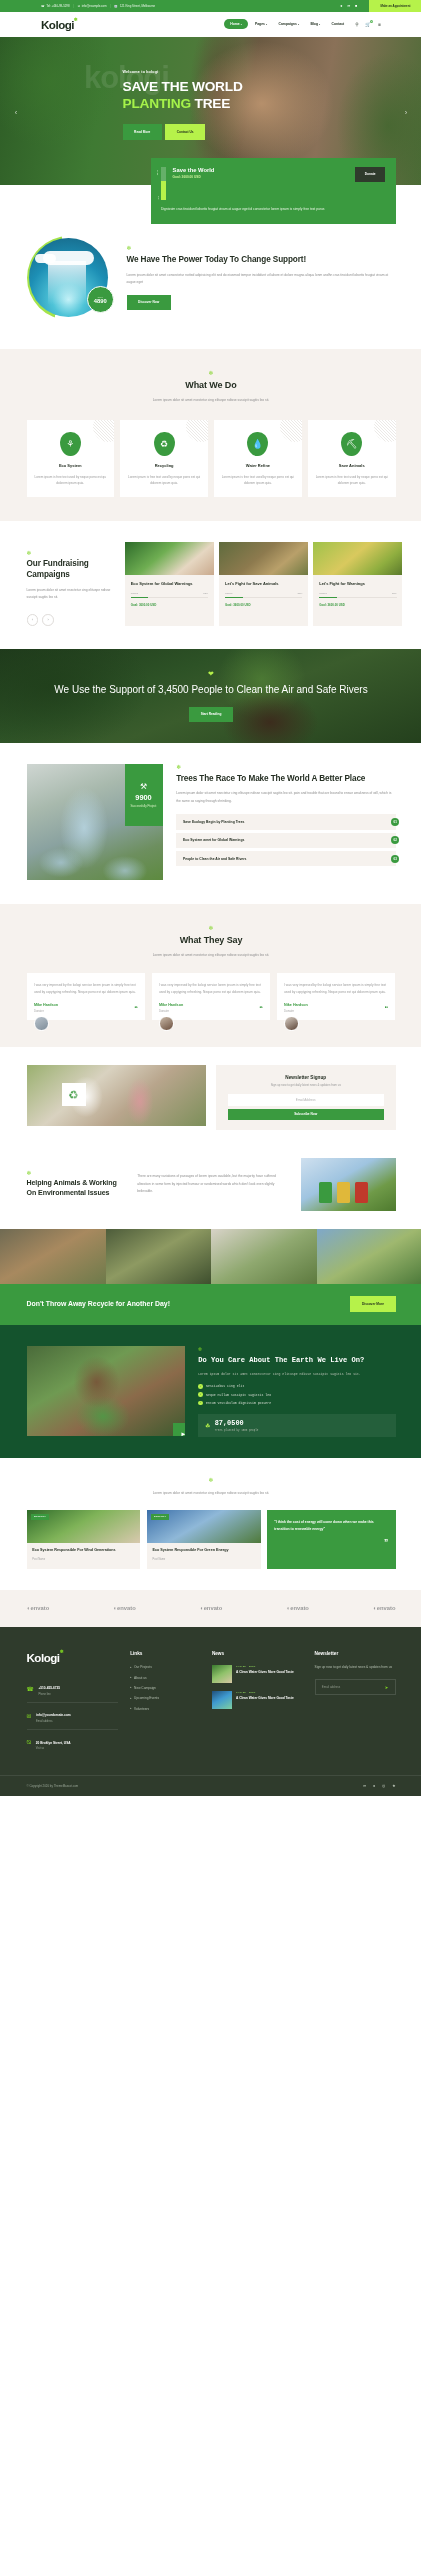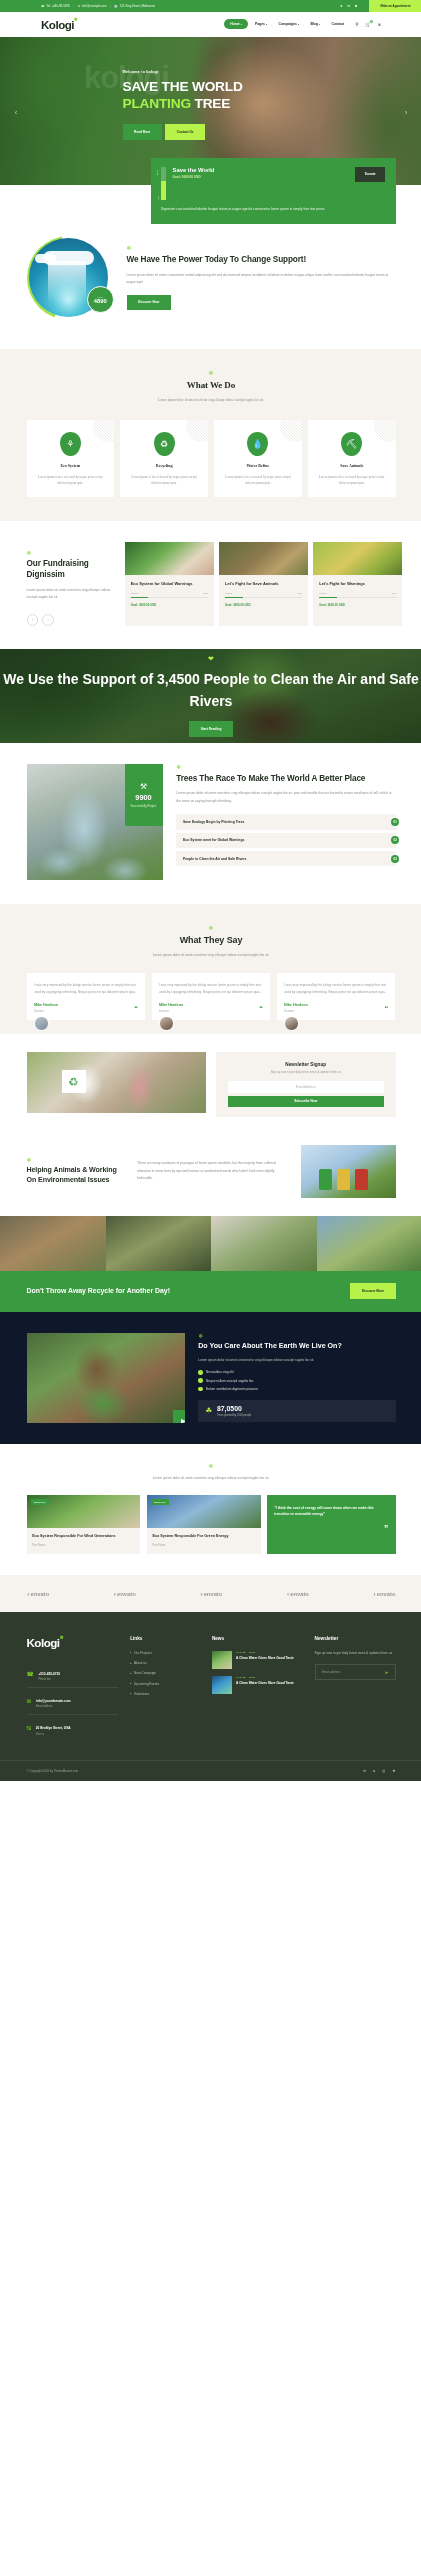--- a/index.html
+++ b/index.html
@@ -136,21 +136,21 @@
     background:#3a9a3f; color:#fff; display:flex; flex-direction:column;
     align-items:center; justify-content:center; border:1.6px solid #fff;
   }
   .gb-label { font-size:2.1px; color:#cdeec0; }
   .gb-num { font-size:5.8px; font-weight:bold; }
   .leaf-ico { color:#7ed321; font-size:5.8px; display:block; }
   .sec-h2 { font-size:8.2px; font-weight:bold; color:#252f23; line-height:1.35; margin-top:2.6px; letter-spacing:-0.1px; }
   .sec-p { font-size:3.3px; color:#8d8d8d; line-height:2.2; margin-top:6.9px; }
 
   
-  .whatwedo { background:#f6f2ee; padding:21px 16px 24px;font-family:Liberation Serif, serif; }
+  .whatwedo { background:#f6f2ee; padding:21px 16px 24px; }
   .sec-head { text-align:center; }
   .sec-head .sec-h2 { font-size:9px; }
   .sec-head .sec-p { max-width:158px; margin:6.3px auto 0; text-align:center; }
   .cards4 { width:369px; margin:16px auto 0; display:flex; gap:6.3px; }
   .card4 {
     flex:1; background:#fff; padding:11.6px 7.4px 10.5px; text-align:center; position:relative; overflow:hidden;
   }
   .card4::after {
     content:""; position:absolute; right:-9.5px; top:-9.5px; width:31px; height:31px;
     border-radius:50%;
@@ -197,21 +197,21 @@
   }
   .support::before {
     content:""; position:absolute; inset:0;
     background:
       radial-gradient(ellipse 69px 47px at 64% 78%, rgba(60,42,28,.95), transparent 70%),
       radial-gradient(ellipse 63px 58px at 62% 32%, rgba(95,150,60,.5), transparent 70%),
       radial-gradient(ellipse 132px 84px at 12% 40%, rgba(30,60,25,.7), transparent 75%);
   }
   .sup-heart { position:relative; font-size:6.9px; color:#b6f24a; }
   .sup-h {
-    position:relative; font-size:14px; font-weight:bold; color:#fff; text-align:center;
+    position:relative; font-size:10px; font-weight:normal; color:#fff; text-align:center;
     line-height:1.6; margin-top:4.7px;
   }
   .sup-btn { position:relative; margin-top:8.4px; }
 
   
   .join { background:#fff; padding:21px 0 24px; }
   .join-row { width:369px; margin:0 auto; display:flex; gap:13.7px; }
   .join-left { width:136px; flex:none; position:relative; }
   .join-img {
     width:136px; height:116px;
@@ -239,21 +239,21 @@
     padding:5.8px 6.9px; position:relative;
   }
   .acc-lab { font-size:3.4px; font-weight:bold; color:#252f23; }
   .acc-num {
     width:8px; height:8px; border-radius:50%; background:#3a9a3f; color:#fff;
     font-size:2.9px; font-weight:bold; display:flex; align-items:center; justify-content:center;
     position:absolute; right:-3.7px;
   }
 
   
-  .testi { background:#f6f2ee; padding:21px 0 14px; }
+  .testi { background:#f6f2ee; padding:21px 0 27px; }
   .testi-cards { width:369px; margin:13.7px auto 0; display:flex; gap:6.3px; }
   .testi-card { flex:1; background:#fff; padding:9.5px 7.4px 7.4px; position:relative; }
   .tc-text { font-size:3.2px; color:#9a9a9a; line-height:2.2; }
   .tc-foot { display:flex; align-items:flex-end; margin-top:6.9px; }
   .tc-name { font-size:3.7px; font-weight:bold; color:#3a9a3f; }
   .tc-role { font-size:2.8px; color:#a8a8a8; margin-top:1.6px; }
   .tc-quote { margin-left:auto; font-size:7.4px; color:#3a9a3f; font-weight:bold; line-height:.9; }
   .tc-avatar {
     position:absolute; left:7.4px; bottom:-10.5px; width:14.8px; height:14.8px; border-radius:50%;
     border:1.6px solid #fff; background:linear-gradient(150deg,#b9c3cc,#7e8d99);
@@ -315,21 +315,21 @@
   .gal.d { background:linear-gradient(150deg,#7fa8c9,#9fb86f 50%,#4c7a3a); }
 
   
   .recta { background:#3a9a3f; padding:12.7px 0; }
   .recta-in { width:369px; margin:0 auto; display:flex; align-items:center; }
   .recta-h { font-size:6.9px; font-weight:bold; color:#fff; line-height:1.5; }
   .recta-btn { margin-left:auto; }
 
   
   .care {
-    background:#0f172a; padding:21px 8px; position:relative;
+    background:#14532d; padding:21px 8px; position:relative;font-family:Liberation Mono, monospace;
   }
   .care-in { width:369px; margin:0 auto; display:flex; gap:13.7px; align-items:flex-start; }
   .care-img {
     width:158px; height:90px; flex:none; position:relative; overflow:hidden;
     background:linear-gradient(150deg,#4a6b3a 0%,#6f9a52 35%,#8b6a4a 62%,#3d5a2e 100%);
   }
   .care-img::after {
     content:""; position:absolute; inset:0;
     background:radial-gradient(ellipse 37px 42px at 44% 40%, rgba(120,80,55,.85), transparent 62%),
                radial-gradient(ellipse 42px 32px at 48% 78%, rgba(70,160,70,.8), transparent 65%);
@@ -577,21 +577,21 @@
         <div class="c4-title">Save Animals</div>
         <div class="c4-text">Lorem ipsum is free text used by neque porro est qui dolorem ipsum quia.</div>
       </div>
     </div>
   </div>
 
   <div class="fundraise">
     <div class="fr-row">
       <div class="fr-left">
         <span class="leaf-ico">❄</span>
-        <div class="sec-h2">Our Fundraising Dignissim</div>
+        <div class="sec-h2">Our Fundraising Campaigns</div>
         <div class="sec-p">Lorem ipsum dolor sit amet nsectetur cing elituspe ndisse suscipit sagitis leo sit.</div>
         <div class="fr-arrows">
           <i>‹</i>
           <i>›</i>
         </div>
       </div>
       <div class="fr-cards">
         <div class="fr-card">
           <div class="fr-img a"></div>
           <div class="fr-body">

